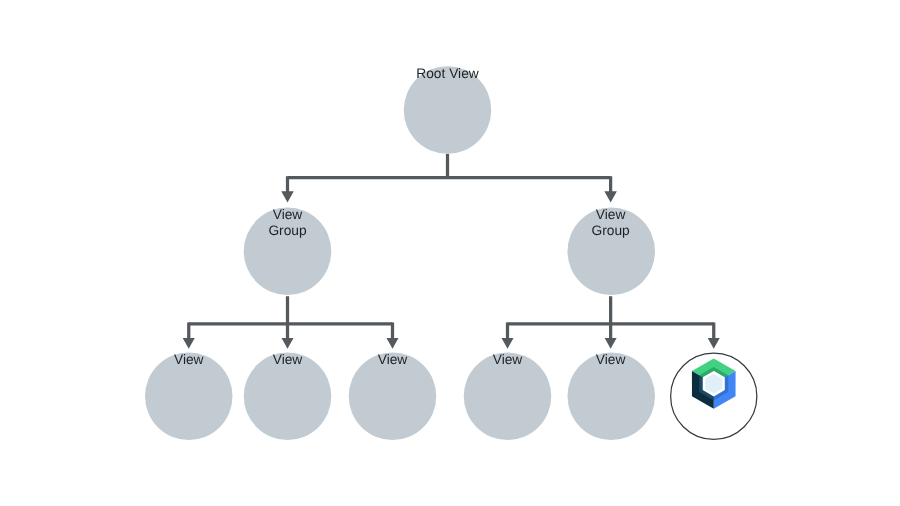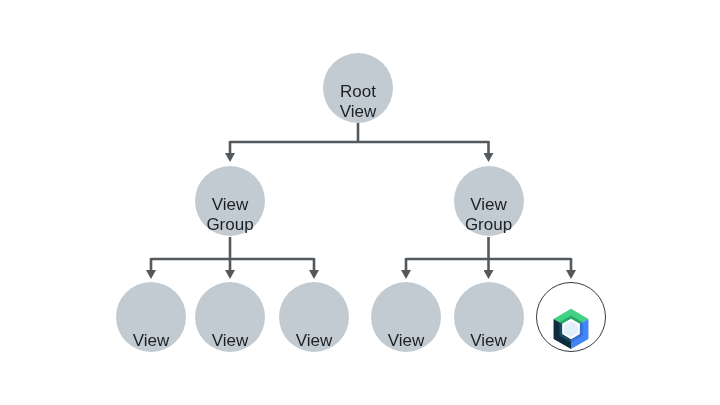--- a/index.html
+++ b/index.html
@@ -16,25 +16,25 @@
     left: 0; top: 0;
     width: 720px; height: 405px;
   }
   .node {
     position: absolute;
     width: 70px;
     height: 70px;
     border-radius: 50%;
     background: var(--node-fill, #c1cbd1);
     display: flex;
-    align-items: flex-end;
+    align-items: flex-start;
     justify-content: center;
     text-align: center;
     color: var(--text-color, #1d2124);
-    font-size: 17px;
+    font-size: 11px;
     line-height: 1.22;
   }
   .node span { display: inline-block; max-width: 52px; }
   .node.compose {
     background: #ffffff;
     border: 1.5px solid var(--ring-border, #343c41);
     box-sizing: border-box;
   }
   .node.compose svg { display: block; }
   

